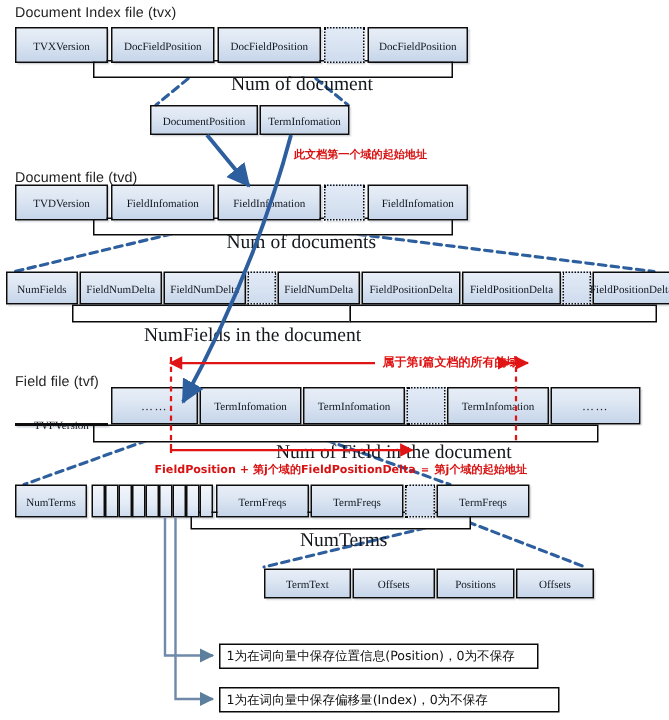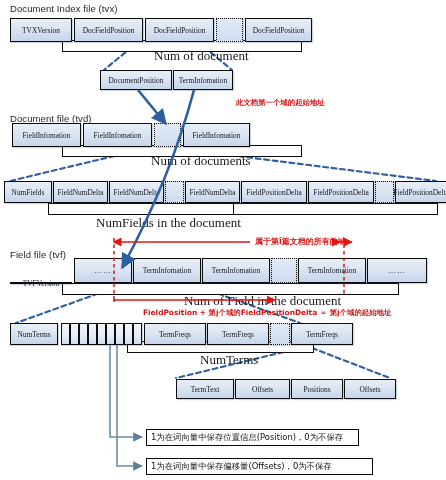--- a/index.html
+++ b/index.html
@@ -64,21 +64,20 @@
   
   .anno{
     position:absolute;z-index:5;
     font-family:"Liberation Serif", serif;
     font-size:13px;color:#15181d;white-space:nowrap;
   }
   .anno.red{
     color:#d81212;font-weight:bold;
     font-family:"DejaVu Sans", sans-serif;
     font-size:7.4px;
-    margin-left:40px;
   }
   .anno.redbig{
     color:#e01414;font-weight:bold;
     font-family:"DejaVu Sans", sans-serif;
     font-size:8px;
   }
 </style>
 </head>
 <body>
 
@@ -147,20 +146,21 @@
   <div class="anno" style="left:154px;top:48px;">Num of document</div>
 
   <div class="strip" style="left:100px;top:70px;height:20px;">
     <div class="cell" style="width:72px;">DocumentPosition</div>
     <div class="cell" style="width:60px;margin-left:1px;">TermInfomation</div>
   </div>
 
   <div class="anno red" style="left:196px;top:98px;">此文档第一个域的起始地址</div>
 
   <div class="strip" style="left:10px;top:123px;height:24px;">
+    <div class="cell" style="width:62px;">TVDVersion</div>
     <div class="cell" style="width:69px;margin-left:2px;">FieldInfomation</div>
     <div class="cell" style="width:69px;margin-left:2px;">FieldInfomation</div>
     <div class="cell dotted" style="width:27px;margin-left:2px;"></div>
     <div class="cell" style="width:67px;margin-left:2px;">FieldInfomation</div>
   </div>
 
   <div class="anno" style="left:151px;top:153px;">Num of documents</div>
 
   <div class="strip" style="left:4px;top:181px;height:22px;">
     <div class="cell" style="width:48px;">NumFields</div>
@@ -212,21 +212,21 @@
     <div class="cell" style="width:55px;margin-left:1px;">Offsets</div>
     <div class="cell" style="width:52px;margin-left:1px;text-align:center;">Positions</div>
     <div class="cell" style="width:52px;margin-left:1px;">Offsets</div>
   </div>
 
   <div class="anno red" style="left:103px;top:308px;">FieldPosition + 第j个域的FieldPositionDelta ＝ 第j个域的起始地址</div>
 
   <div class="anno redbig" style="left:255px;top:236px;">属于第i篇文档的所有的域</div>
 
   <div class="notebox" style="left:146px;top:429px;width:213px;height:17px;">1为在词向量中保存位置信息(Position)，0为不保存</div>
-  <div class="notebox" style="left:146px;top:458px;width:227px;height:17px;">1为在词向量中保存偏移量(Offsets)，0为不保存</div>
+  <div class="notebox" style="left:146px;top:458px;width:227px;height:17px;">1为在词向量中保存偏移量(Index)，0为不保存</div>
 
   <svg class="layer over" viewBox="0 0 446 480">
 
     <g>
       <path d="M138,90 L166,124" stroke="#2d5f9e" stroke-width="2.6" fill="none" marker-end="url(#bluehead)"></path>
     </g>
 
     <g>
       <path d="M194,90 Q170,180 122,268" stroke="#2d5f9e" stroke-width="2.6" fill="none" marker-end="url(#bluehead)"></path>
     </g>

